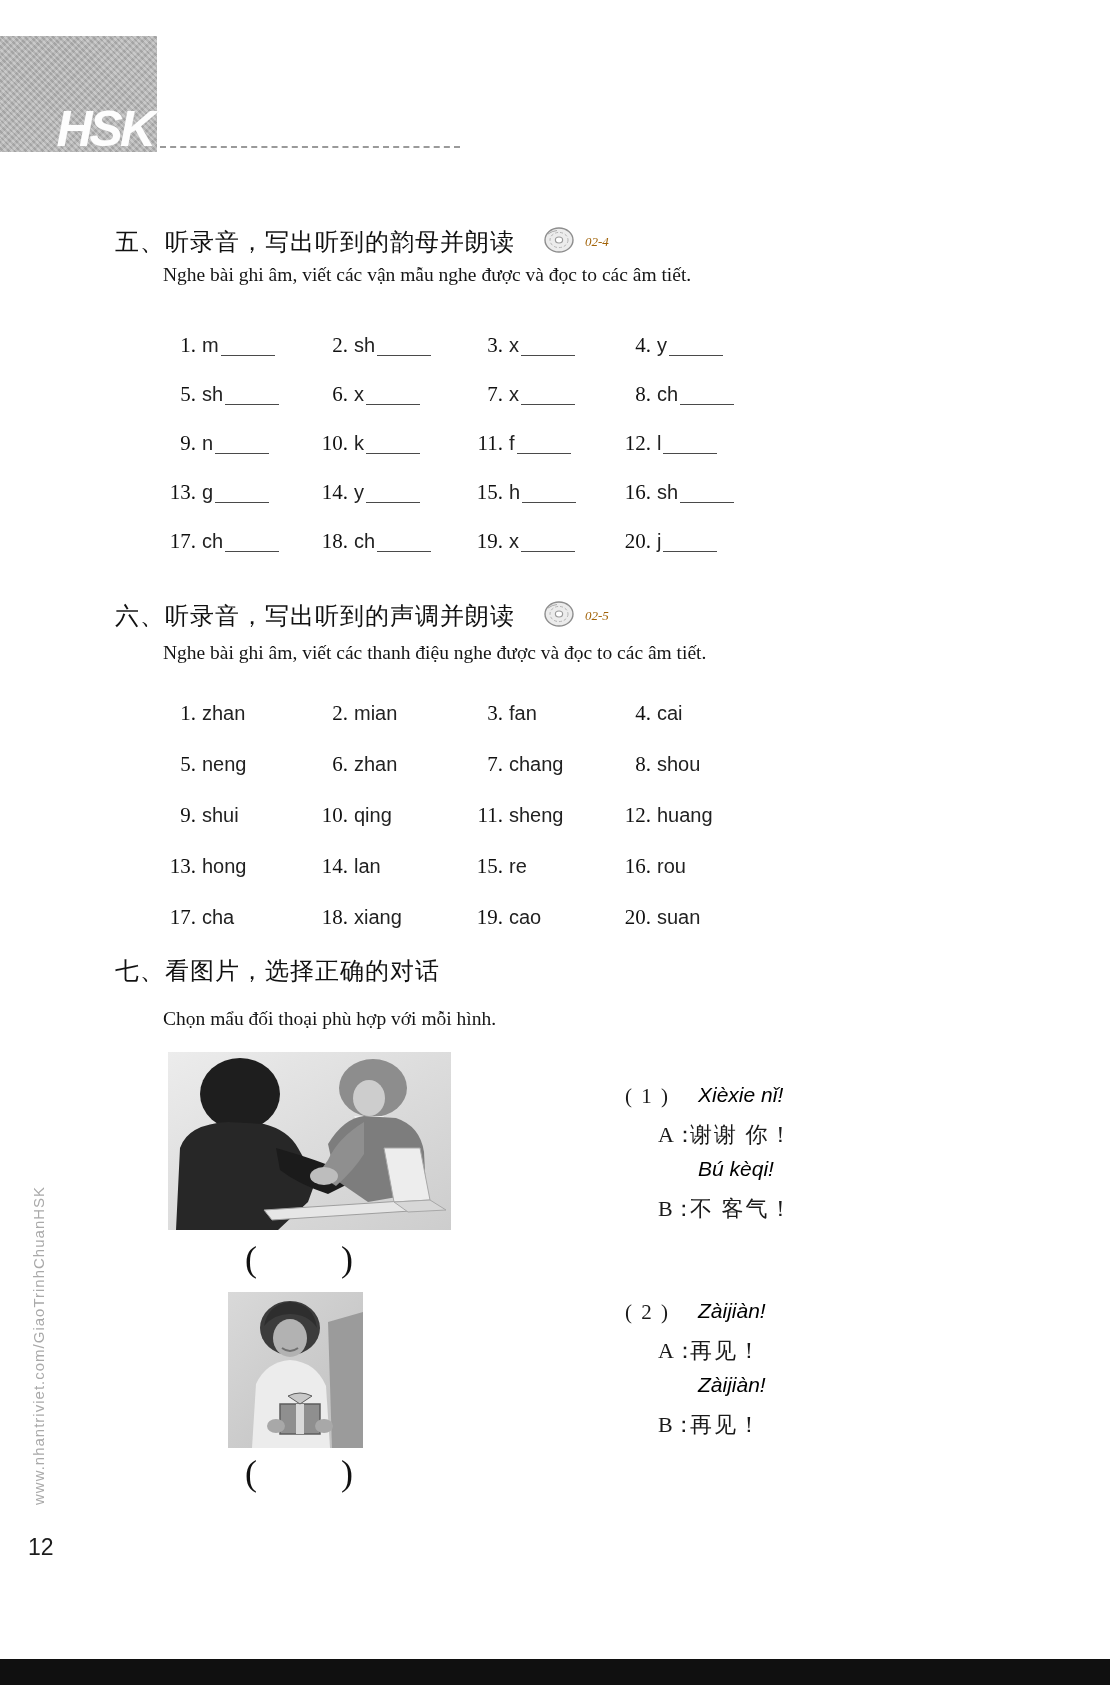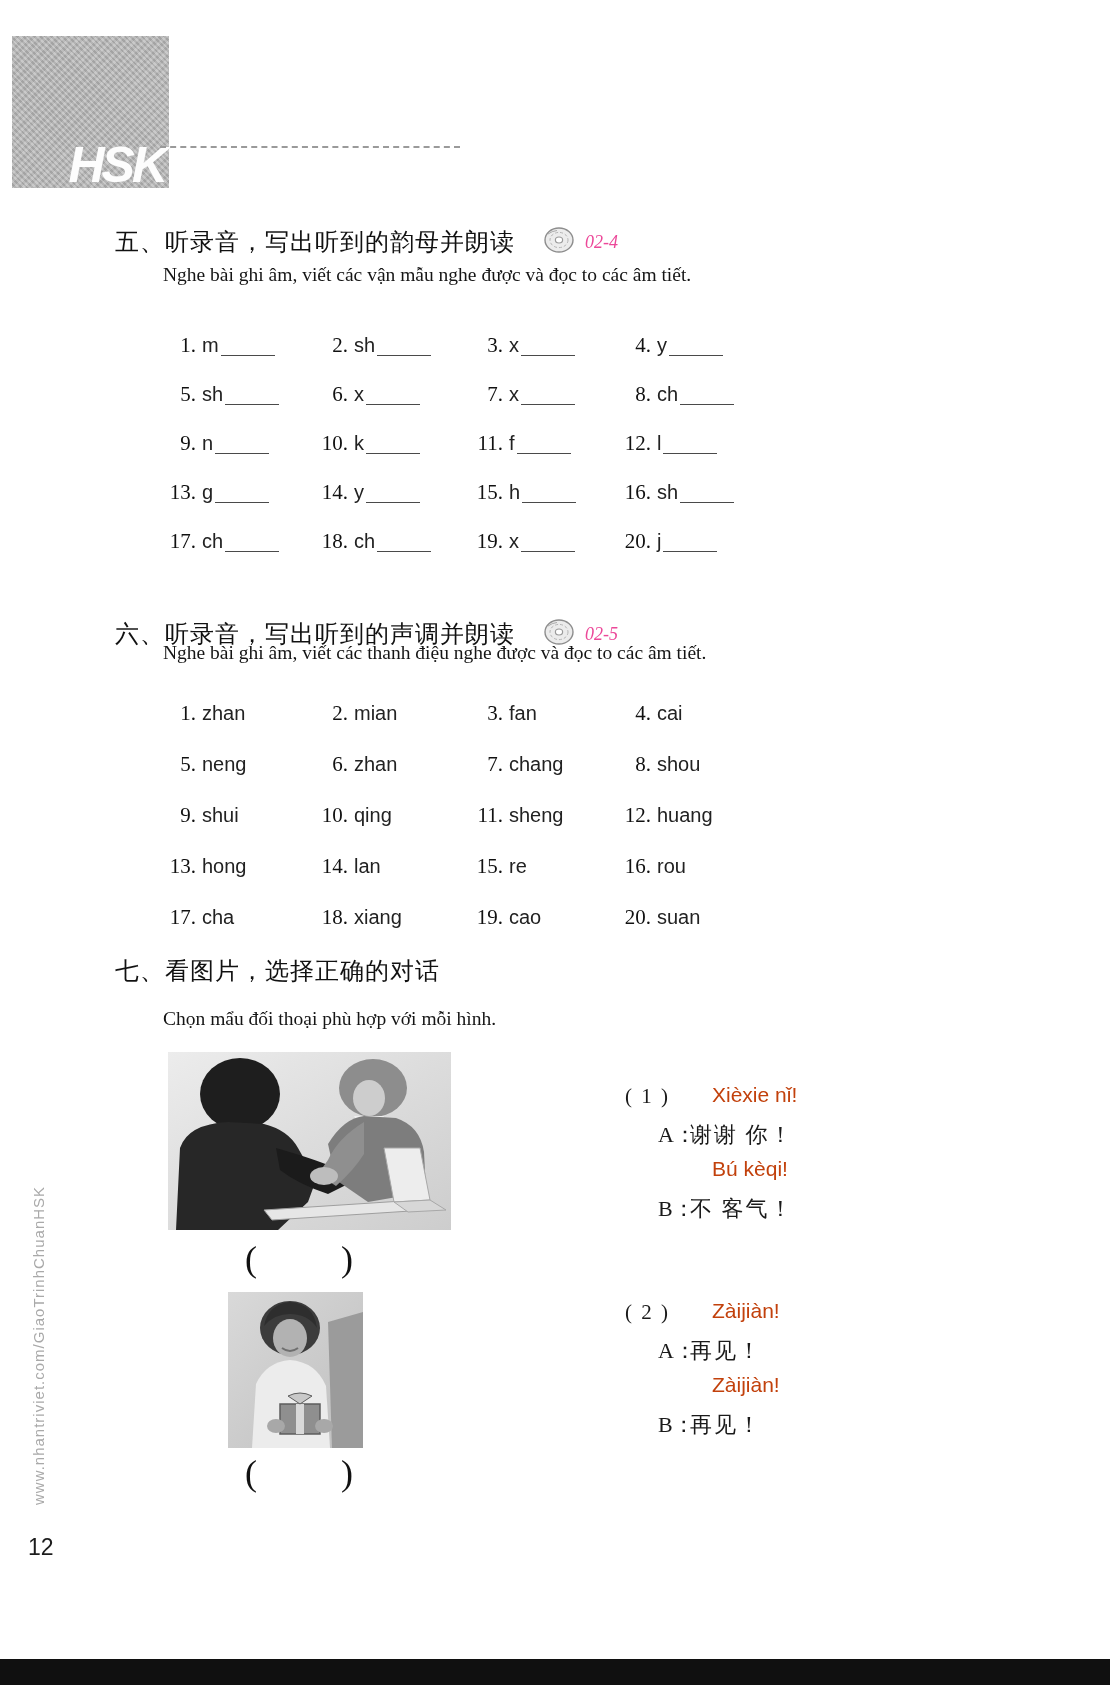--- a/index.html
+++ b/index.html
@@ -1,37 +1,37 @@
 <!DOCTYPE html>
 <html><head>
 <meta charset="utf-8">
 <style>
   html,body{margin:0;padding:0;background:#fff;}
   .page{position:relative;width:1110px;height:1685px;background:#ffffff;overflow:hidden;
         font-family:"Liberation Serif",serif;color:#1a1a1a;}
 
   
-  .logo-block{position:absolute;left:12px;top:36px;width:157px;height:152px;
+  .logo-block{position:absolute;left:0;top:36px;width:157px;height:116px;
     background:
       repeating-linear-gradient(45deg,rgba(255,255,255,.18) 0 2px,rgba(0,0,0,.05) 2px 4px),
       repeating-linear-gradient(-45deg,rgba(255,255,255,.10) 0 3px,rgba(0,0,0,.06) 3px 6px),
       #b7b7b7;}
   .logo-text{position:absolute;right:4px;bottom:-6px;font-family:"Liberation Sans",sans-serif;
     font-style:italic;font-weight:900;font-size:50px;color:#fdfdfd;letter-spacing:-3px;
     text-shadow:0 0 1px #cfcfcf;}
   .header-titles{position:absolute;left:163px;top:76px;}
   .title-zh{font-size:24px;color:#2e2e2e;letter-spacing:3px;}
   .title-vi{font-family:"Liberation Sans",sans-serif;font-size:18px;color:#3a3a3a;margin-top:7px;}
   .header-rule{position:absolute;left:160px;top:146px;width:300px;border-bottom:2px dashed #9a9a9a;}
 
   
   .sec-head{position:absolute;left:115px;display:flex;align-items:center;}
   .sec-head .zh{font-size:24px;color:#111;letter-spacing:1px;}
   .cd-icon{margin-left:28px;margin-right:10px;flex:0 0 auto;}
-  .track{font-style:italic;font-size:18px;color:#ec4899;}
+  .track{font-style:italic;font-size:13px;color:#a16207;}
   .sec-vi{position:absolute;left:163px;font-size:19.5px;color:#151515;}
 
   
   .items-grid{position:absolute;left:160px;display:grid;
     grid-template-columns:152px 155px 148px 150px;}
   #grid5{top:321px;grid-auto-rows:49px;}
   #grid6{top:688px;grid-auto-rows:51px;}
   .cell{display:flex;align-items:center;}
   .num{width:36px;text-align:right;font-size:21px;color:#111;margin-right:6px;flex:0 0 auto;}
   .prefix,.syllable{font-family:"Liberation Sans",sans-serif;font-size:20px;color:#222;}
@@ -44,21 +44,21 @@
   #parens1{top:1238px;}
   #parens2{top:1452px;}
 
   .dialog{position:absolute;left:585px;width:430px;}
   #dialog1{top:1080px;}
   #dialog2{top:1296px;}
   .dlg-line{position:relative;height:37px;}
   .dlg-num{position:absolute;left:40px;top:4px;font-size:21px;letter-spacing:2px;}
   .dlg-speaker{position:absolute;left:73px;top:3px;font-size:22px;}
   .dlg-text{position:absolute;top:3px;font-size:22px;}
-  .dlg-text.pinyin{left:127px;font-family:"Liberation Sans",sans-serif;font-size:21px;color:#c2410c;}
+  .dlg-text.pinyin{left:113px;font-family:"Liberation Sans",sans-serif;font-size:21px;color:#000000;font-style:italic;}
   .dlg-text.zh{left:105px;letter-spacing:2px;}
 
   
   .sidebar-url{position:absolute;left:30px;top:1505px;transform:rotate(-90deg);
     transform-origin:0 0;white-space:nowrap;font-family:"Liberation Sans",sans-serif;
     font-size:15px;color:#a9a9a9;letter-spacing:1px;}
   .page-num{position:absolute;left:28px;top:1534px;font-family:"Liberation Sans",sans-serif;
     font-size:23px;color:#1c1c1c;}
   .bottom-bar{position:absolute;left:0;bottom:0;width:100%;height:26px;background:#101010;}
 </style>
@@ -181,21 +181,21 @@
         <span class="prefix">x</span>
         <span class="blank"></span>
       </div>
       <div class="cell">
         <span class="num">20.</span>
         <span class="prefix">j</span>
         <span class="blank"></span>
       </div>
     </div>
 
-  <div class="sec-head" style="top:618px;text-align:center;">
+  <div class="sec-head" style="top:600px;text-align:center;">
     <span class="zh">六、听录音，写出听到的声调并朗读</span>
     <span class="cd-icon">
       <svg width="32" height="27" viewBox="0 0 32 27">
         <ellipse cx="16" cy="13" rx="14" ry="12" fill="#ececec" stroke="#8d8d8d" stroke-width="1.4"></ellipse>
         <ellipse cx="16" cy="13" rx="9" ry="7.6" fill="none" stroke="#b5b5b5" stroke-width="1" stroke-dasharray="3 2"></ellipse>
         <ellipse cx="16" cy="13" rx="3.6" ry="3" fill="#fff" stroke="#9a9a9a" stroke-width="1.2"></ellipse>
         <path d="M5 7 Q9 4 14 3.5" stroke="#aaa" fill="none"></path>
       </svg>
     </span>
     <span class="track">02-5</span>

